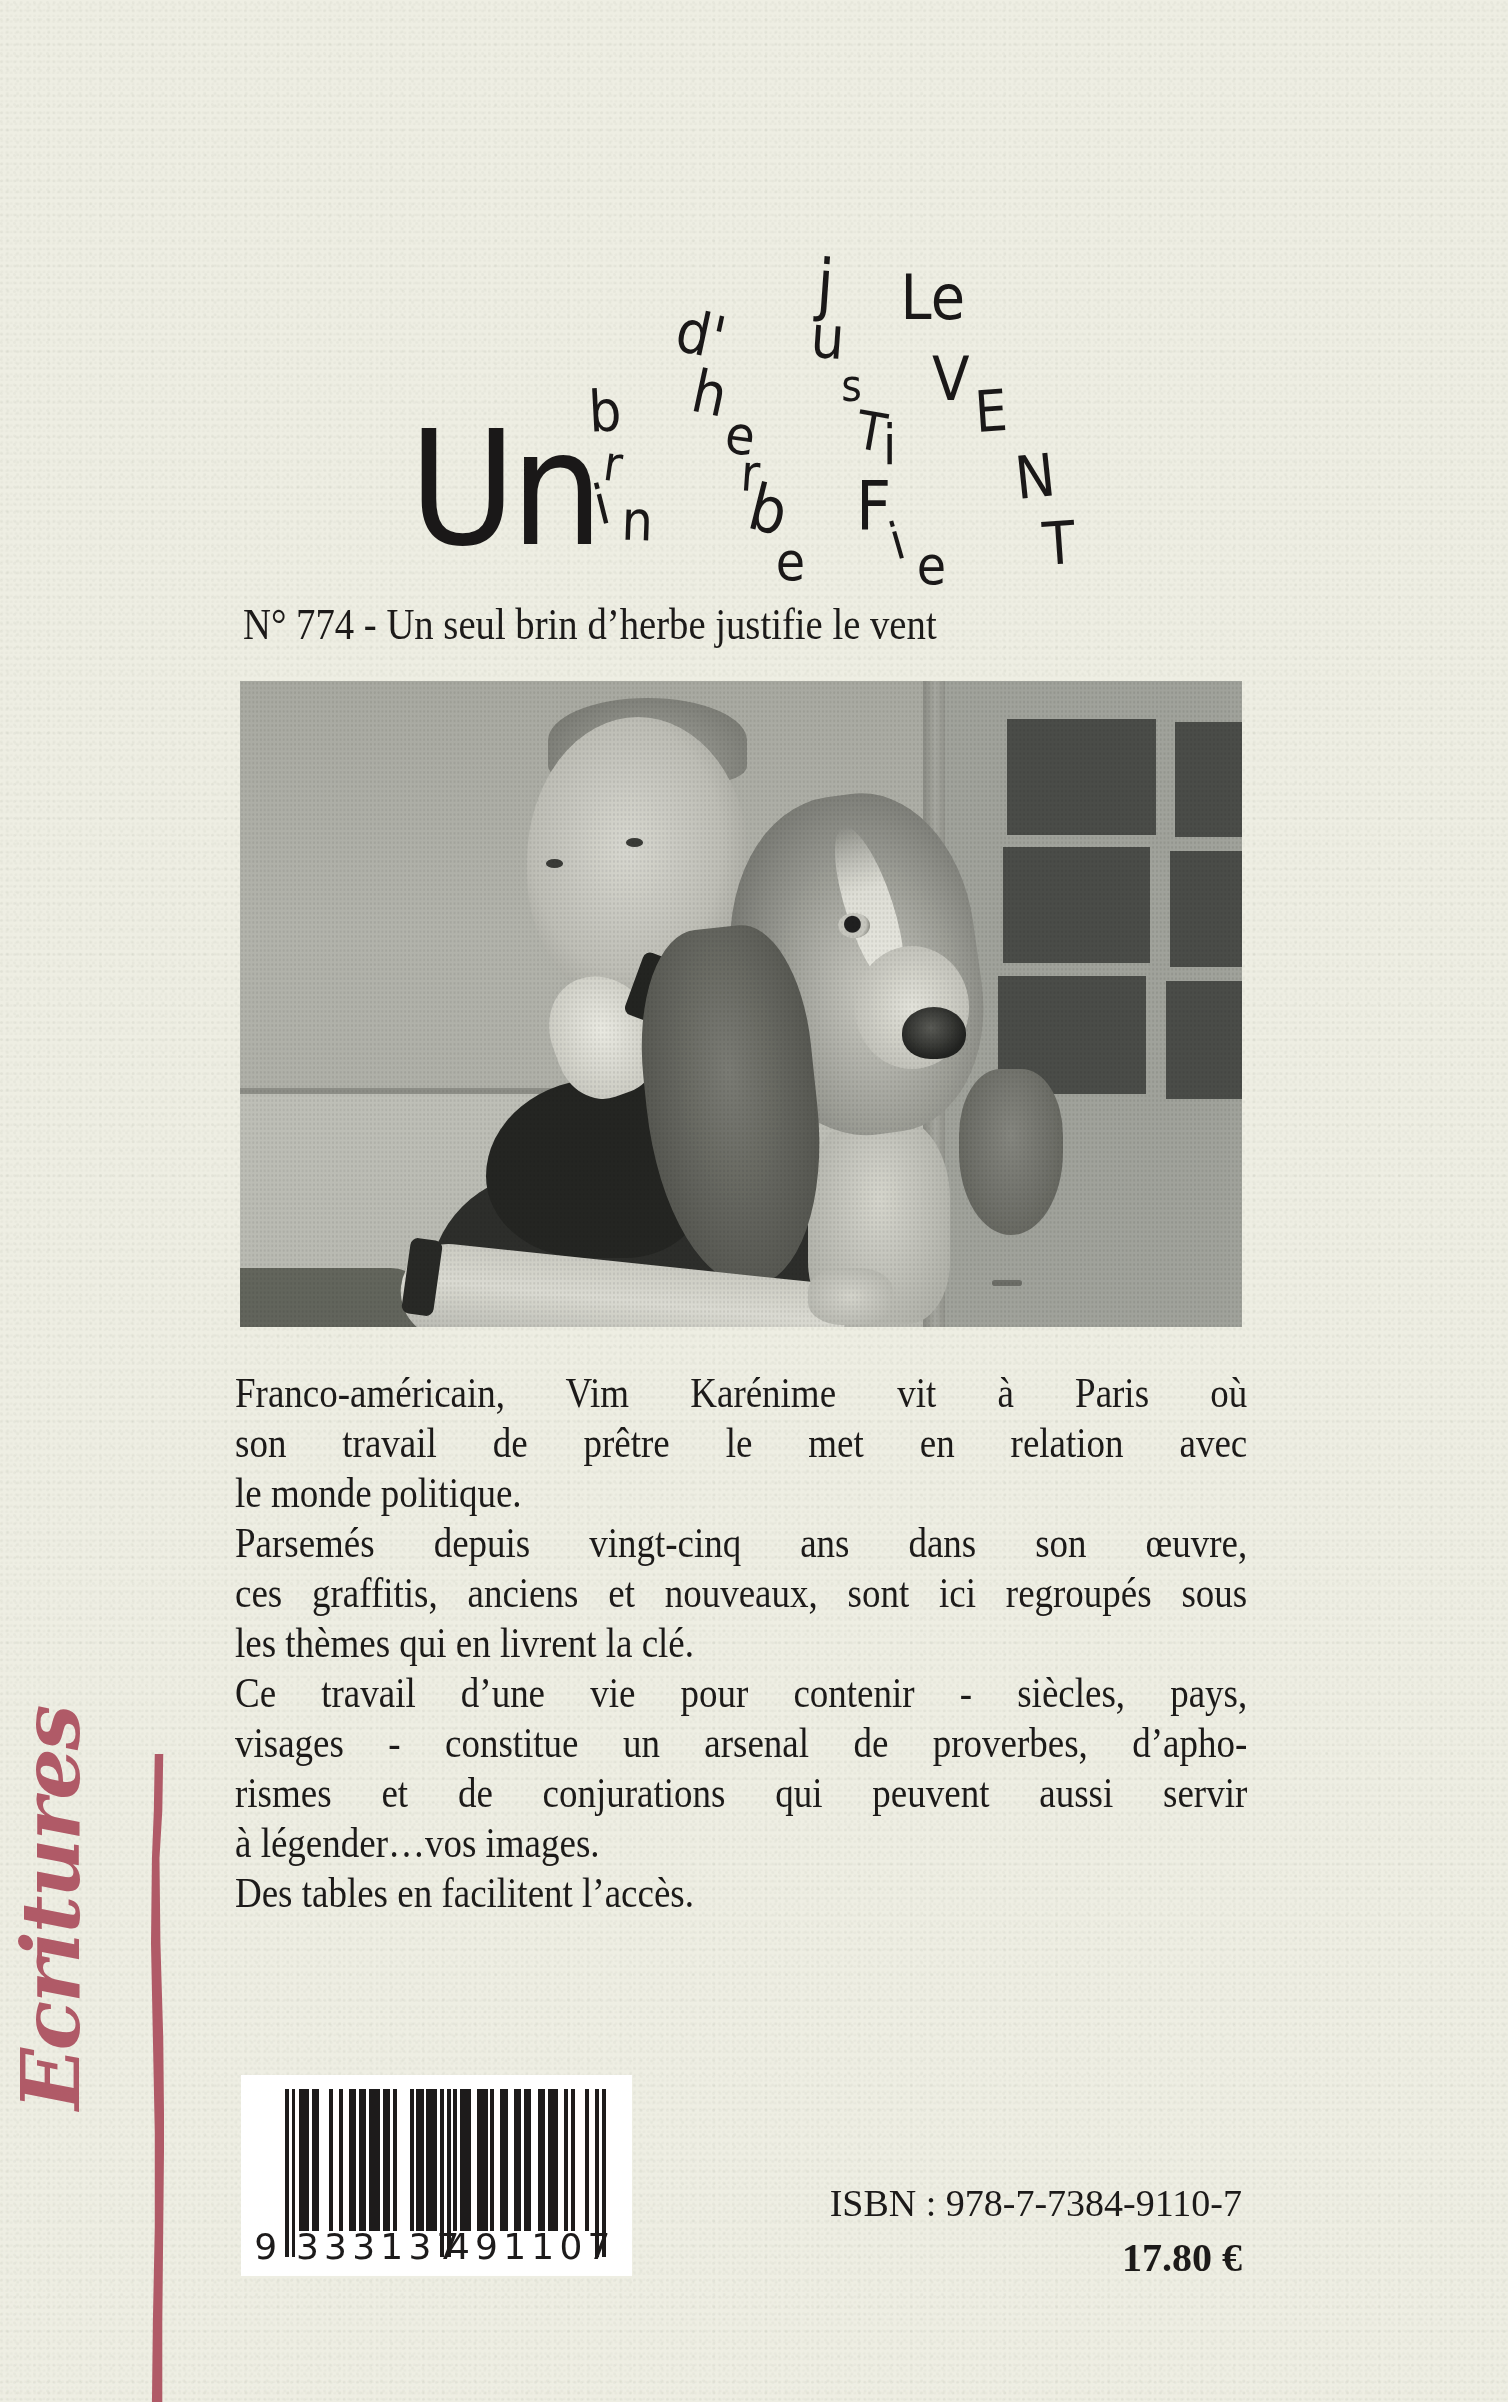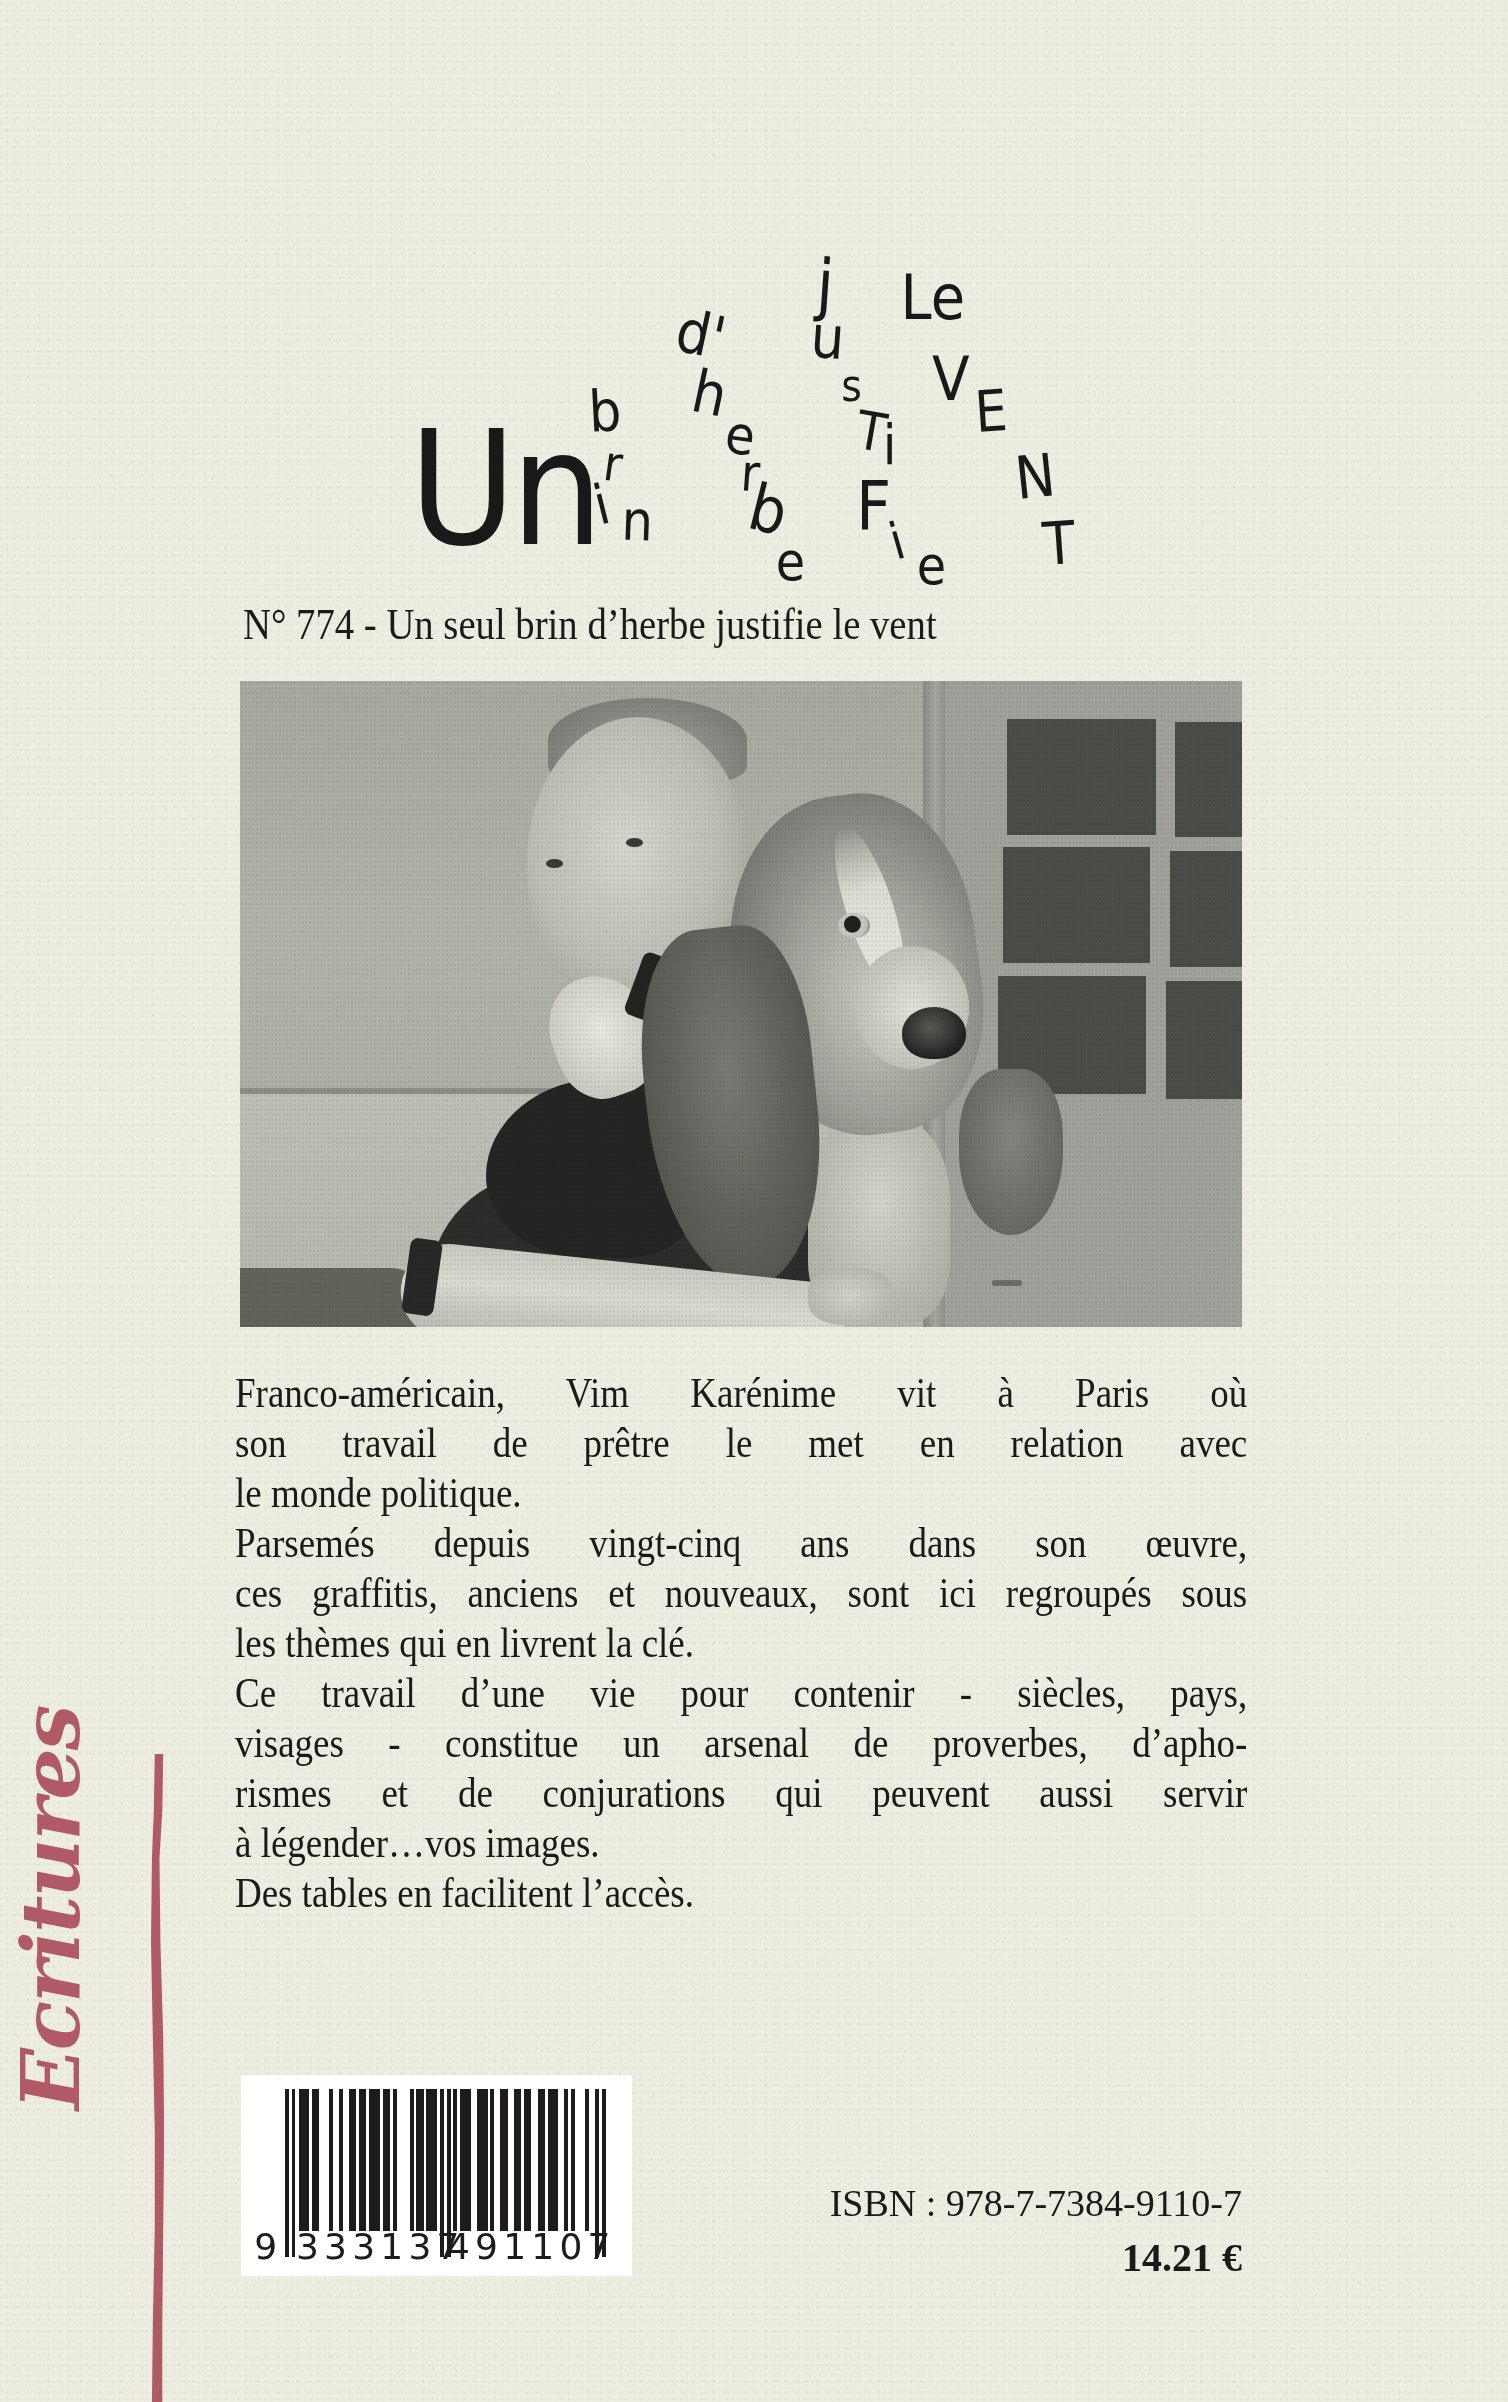--- a/index.html
+++ b/index.html
@@ -238,14 +238,14 @@
       <div class="bar" style="left: 317px; width: 3.7px; height: 168px;"></div>
     </div>
   <div class="barcode-digits">
     <span style="left:13.2px;">9</span>
     <span style="left:55px; letter-spacing:5.2px;">333137</span>
     <span style="left:206px; letter-spacing:5.2px;">491107</span>
   </div>
 </div>
 
 <div class="isbn">ISBN : 978-7-7384-9110-7</div>
-<div class="price">14.21 €</div>
+<div class="price">17.80 €</div>
 
 
 </body></html>

